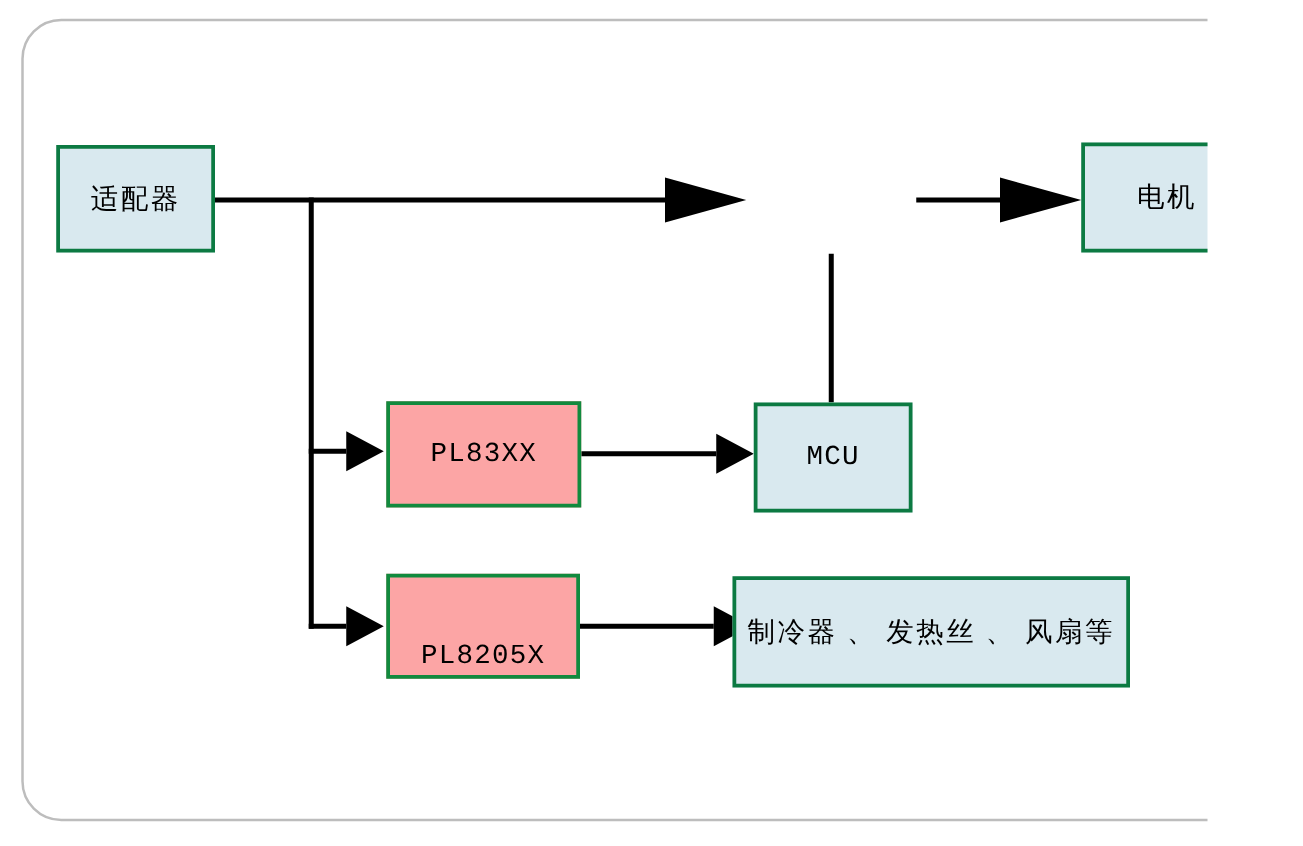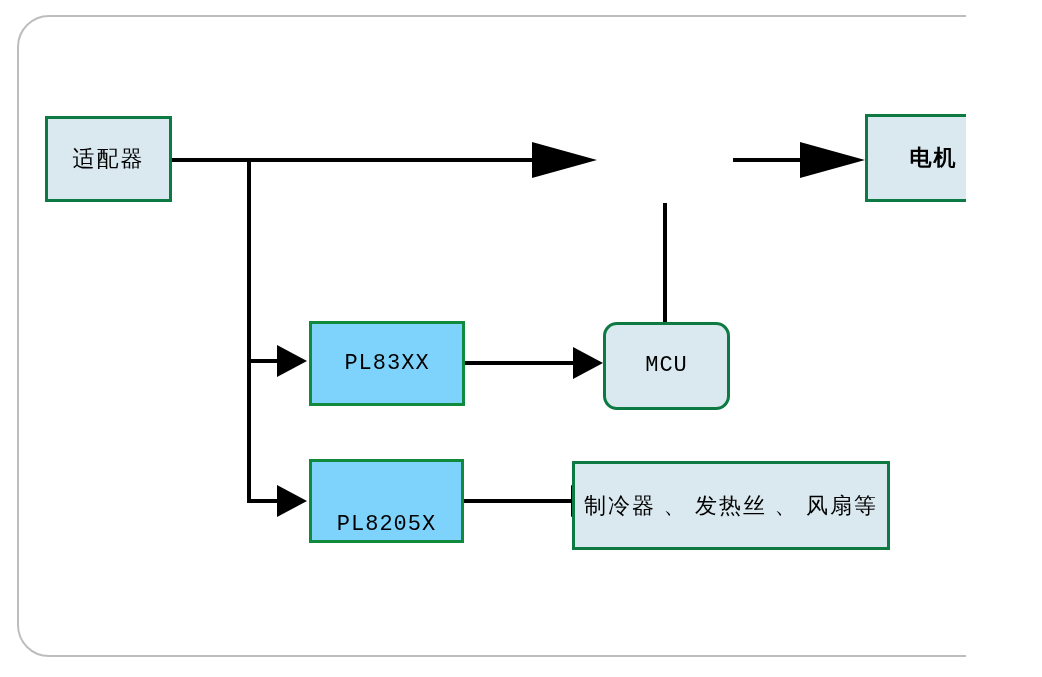--- a/index.html
+++ b/index.html
@@ -34,35 +34,35 @@
     align-items: center;
     justify-content: center;
     text-align: center;
     color: #000000;
     font-size: 22px;
     letter-spacing: 2px;
     line-height: 1.35;
   }
   .node.light { background: #d9e9ef; }
   .node.green {
-    background: #7dd3fc;
+    background: #fca5a5;
     border-color: #118a3e;
   }
   .mono {
     font-family: "Liberation Mono", "DejaVu Sans Mono", monospace;
     letter-spacing: 1px;
   }
   
   .n-adapter     { left: 45px;  top: 116px; width: 127px; height: 86px; }
   .n-motordrive  { left: 598px; top: 117px; width: 135px; height: 86px; }
-  .n-motor       { left: 865px; top: 114px; width: 137px; height: 88px; font-weight: bold; }
+  .n-motor       { left: 865px; top: 114px; width: 137px; height: 88px; }
   .n-pl83        { left: 309px; top: 321px; width: 156px; height: 85px; }
-  .n-mcu         { left: 603px; top: 322px; width: 127px; height: 88px; border-radius: 14px; }
+  .n-mcu         { left: 603px; top: 322px; width: 127px; height: 88px; }
   .n-pl8205      { left: 309px; top: 459px; width: 155px; height: 84px; justify-content: flex-end; }
-  .n-loads       { left: 572px; top: 461px; width: 318px; height: 89px; text-align: right; }
+  .n-loads       { left: 586px; top: 461px; width: 318px; height: 89px; text-align: right; }
 
   
   .line {
     position: absolute;
     background: #000000;
   }
   .arrow {
     position: absolute;
     width: 0;
     height: 0;

